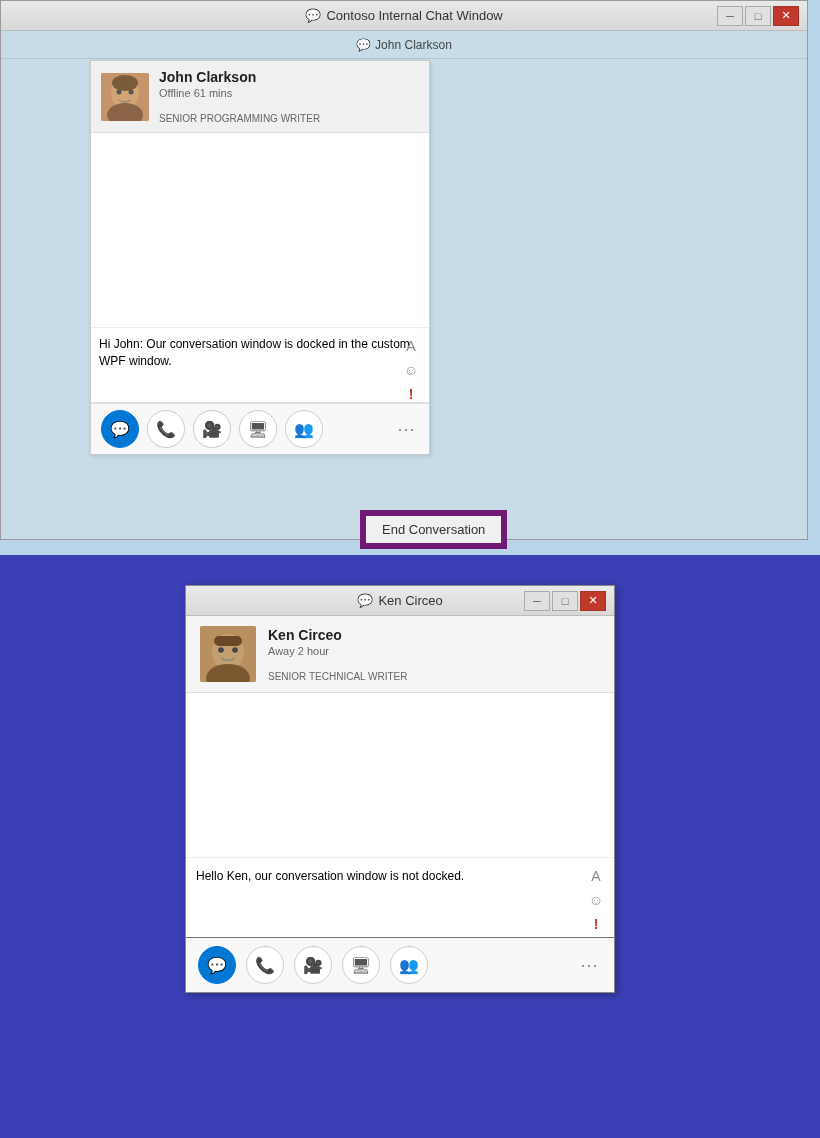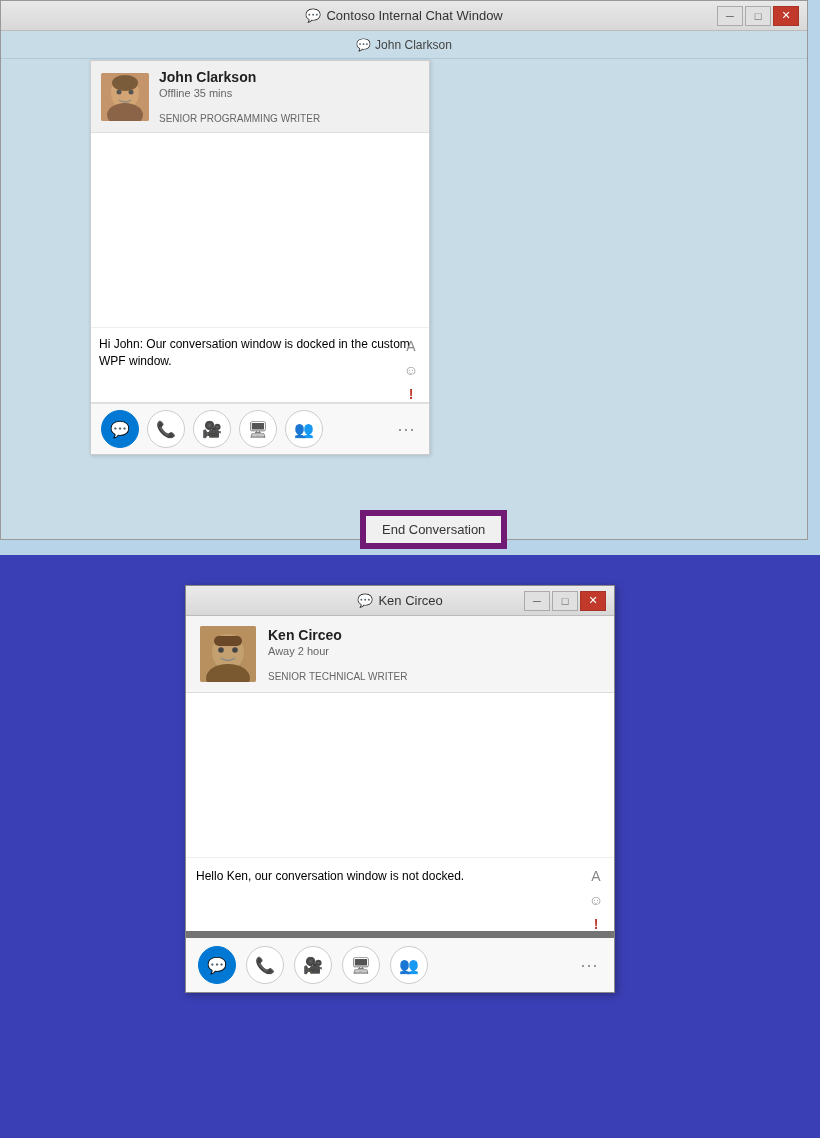--- a/index.html
+++ b/index.html
@@ -272,21 +272,21 @@
 
     .bottom-chat-area {
       height: 165px;
       background: white;
       border-bottom: 1px solid #eee;
     }
 
     .bottom-message-input {
       min-height: 80px;
       padding: 10px;
-      border-bottom: 7px solid #737373;
+      border-bottom: 1px solid #737373;
       position: relative;
       background: white;
     }
 
     .bottom-toolbar {
       display: flex;
       align-items: center;
       padding: 8px 12px;
       gap: 10px;
       background: #f8f8f8;
@@ -358,21 +358,21 @@
             <ellipse cx="24" cy="20" rx="14" ry="16" fill="#d4a574"></ellipse>
             <ellipse cx="24" cy="42" rx="18" ry="12" fill="#8b6347"></ellipse>
             <circle cx="18" cy="19" r="2.5" fill="#555"></circle>
             <circle cx="30" cy="19" r="2.5" fill="#555"></circle>
             <path d="M18 27 Q24 31 30 27" stroke="#888" stroke-width="1.5" fill="none"></path>
             <ellipse cx="24" cy="10" rx="13" ry="8" fill="#7a5c3a"></ellipse>
           </svg>
         </div>
         <div class="user-info">
           <div class="name">John Clarkson</div>
-          <div class="status">Offline 35 mins</div>
+          <div class="status">Offline 61 mins</div>
           <div class="role">SENIOR PROGRAMMING WRITER</div>
         </div>
       </div>
 
       <div class="chat-area"></div>
 
       <div class="message-input-area">
         <div class="message-text">Hi John: Our conversation window is docked in the custom WPF window.</div>
         <div class="input-icons">
           <div class="input-icon">A</div>

